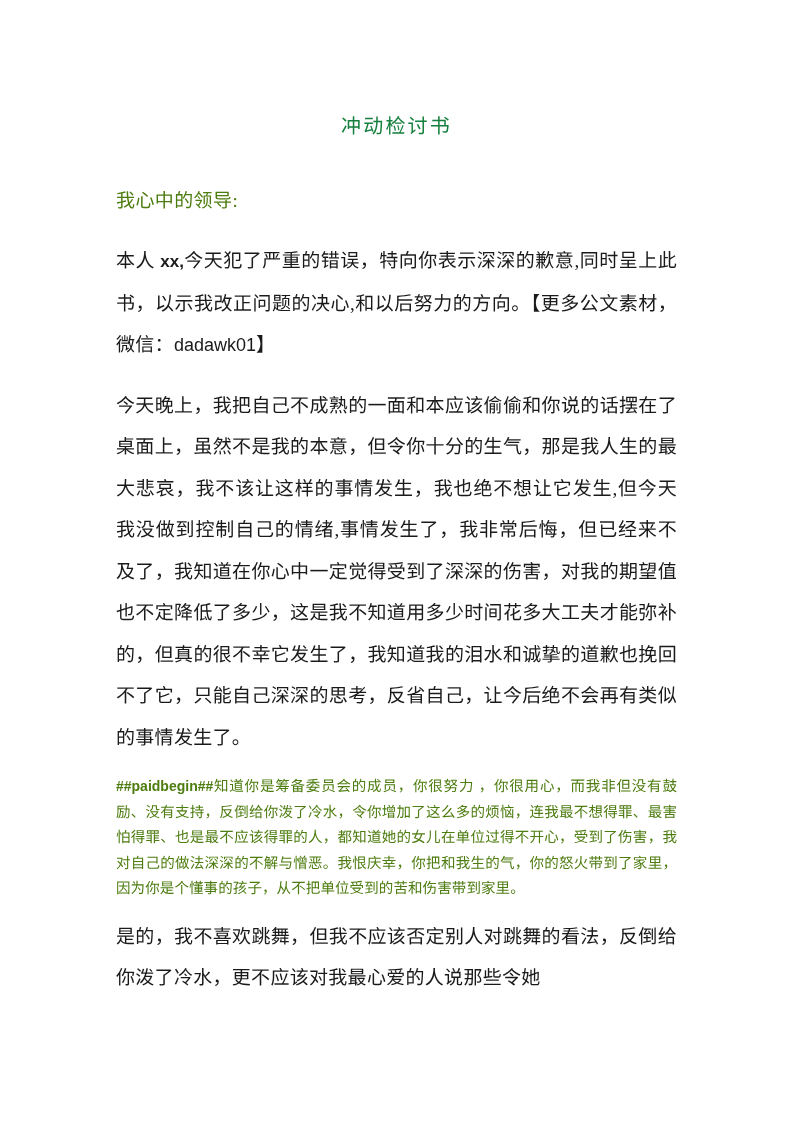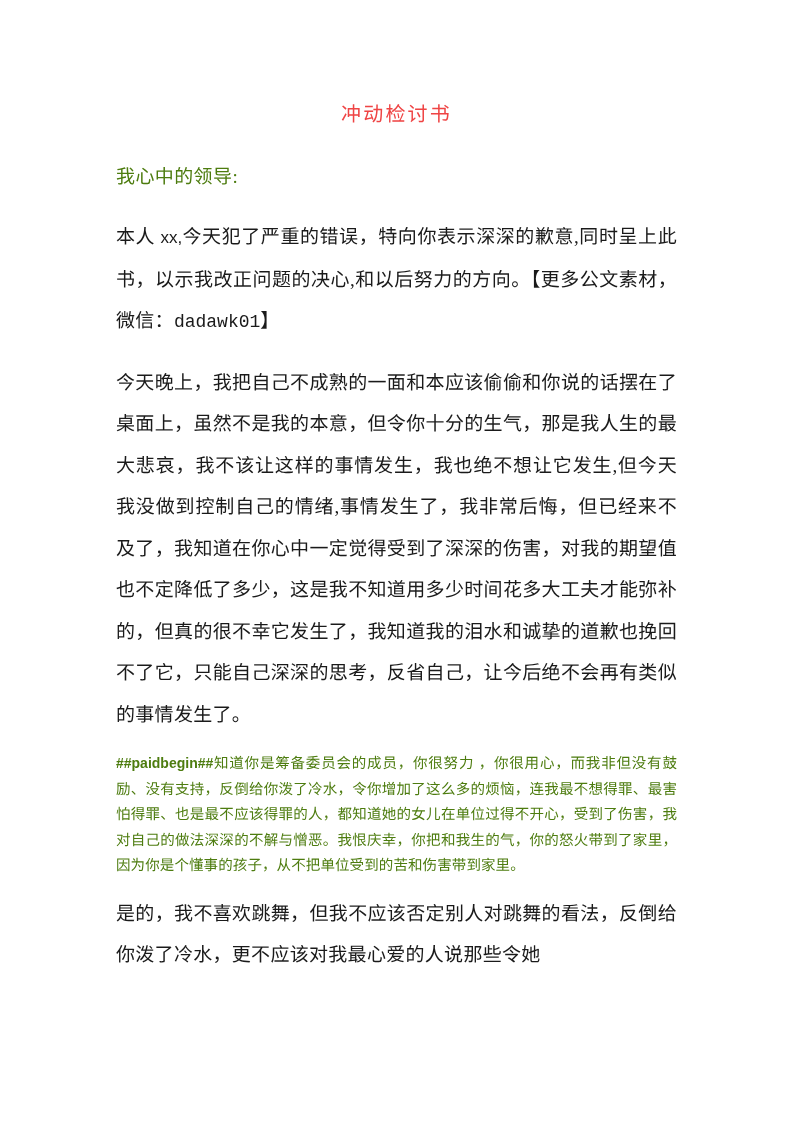--- a/index.html
+++ b/index.html
@@ -21,29 +21,29 @@
     position: relative;
     width: 793px;
     height: 1122px;
     background: #ffffff;
     box-sizing: border-box;
     padding: 0 116px 0 116px;
   }
 
   
   .doc-title {
-    margin: 0;
+    margin: 12px;
     padding-top: 100px;
     text-align: center;
     font-family: "Liberation Serif", "DejaVu Serif", serif;
     font-size: 20px;
     font-weight: normal;
     line-height: 28px;
     letter-spacing: 2.2px;
-    color: #ef4444;
+    color: #15803d;
   }
 
   
   .salutation {
     margin: 0;
     padding-top: 32px;
     font-size: 19px;
     line-height: 34px;
     letter-spacing: 0.4px;
     color: #4d7c0f;
@@ -60,27 +60,27 @@
     text-justify: inter-ideograph;
     text-align-last: left;
   }
   .para.gap-lg { padding-top: 22px; }
   .para.gap-md { padding-top: 18px; }
   .para.gap-sm { padding-top: 14px; }
 
   
   .run-bold-sans {
     font-family: "Liberation Sans", "DejaVu Sans", sans-serif;
-    font-weight: normal;
+    font-weight: bold;
     font-size: 17px;
     letter-spacing: 0;
   }
   
   .run-sans {
-    font-family: Liberation Mono, monospace;
+    font-family: Liberation Sans, sans-serif;
     font-weight: normal;
     font-size: 18px;
     letter-spacing: 0;
   }
 
   
   .para-small {
     margin: 0;
     padding-top: 16px;
     font-size: 14.5px;

